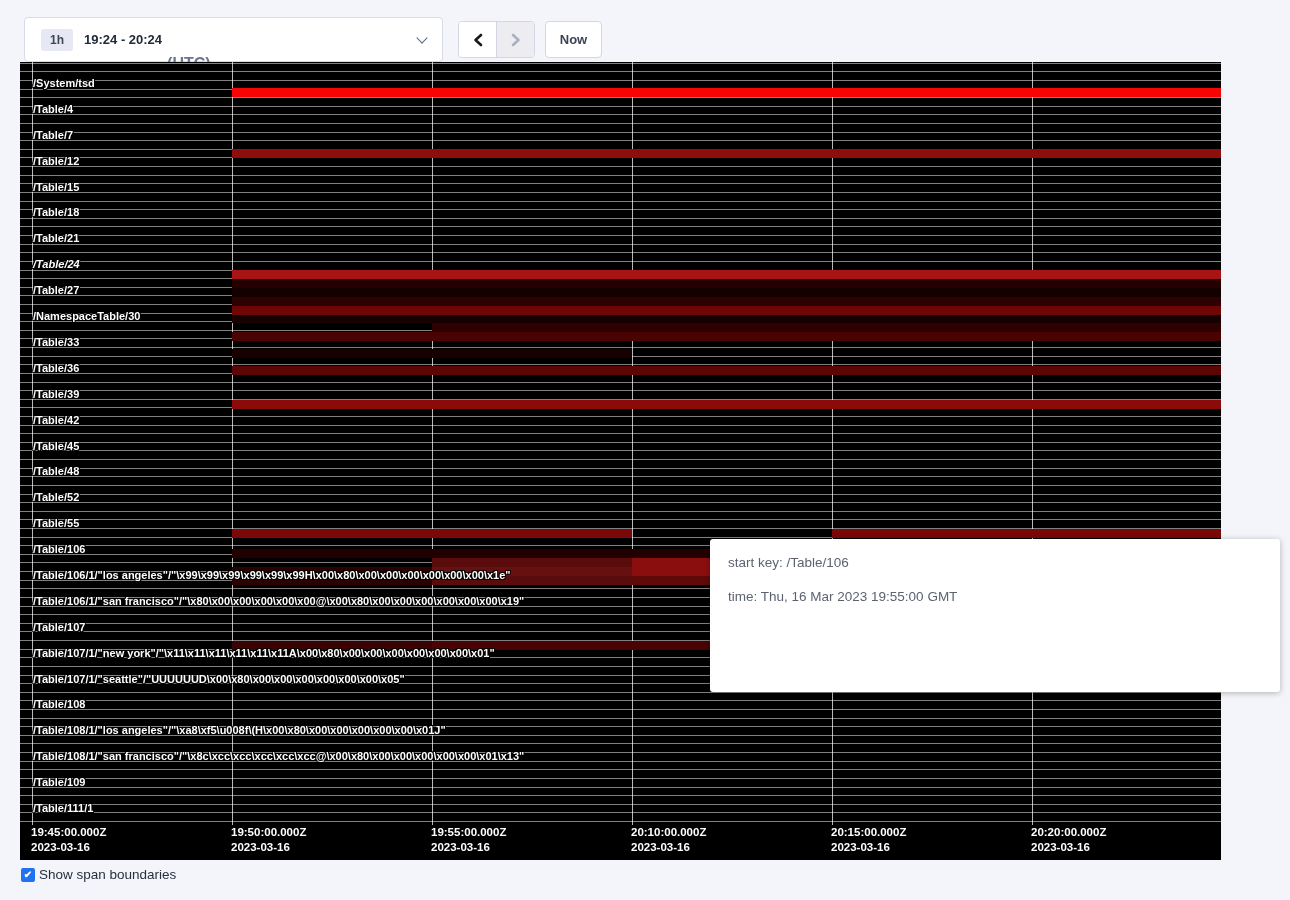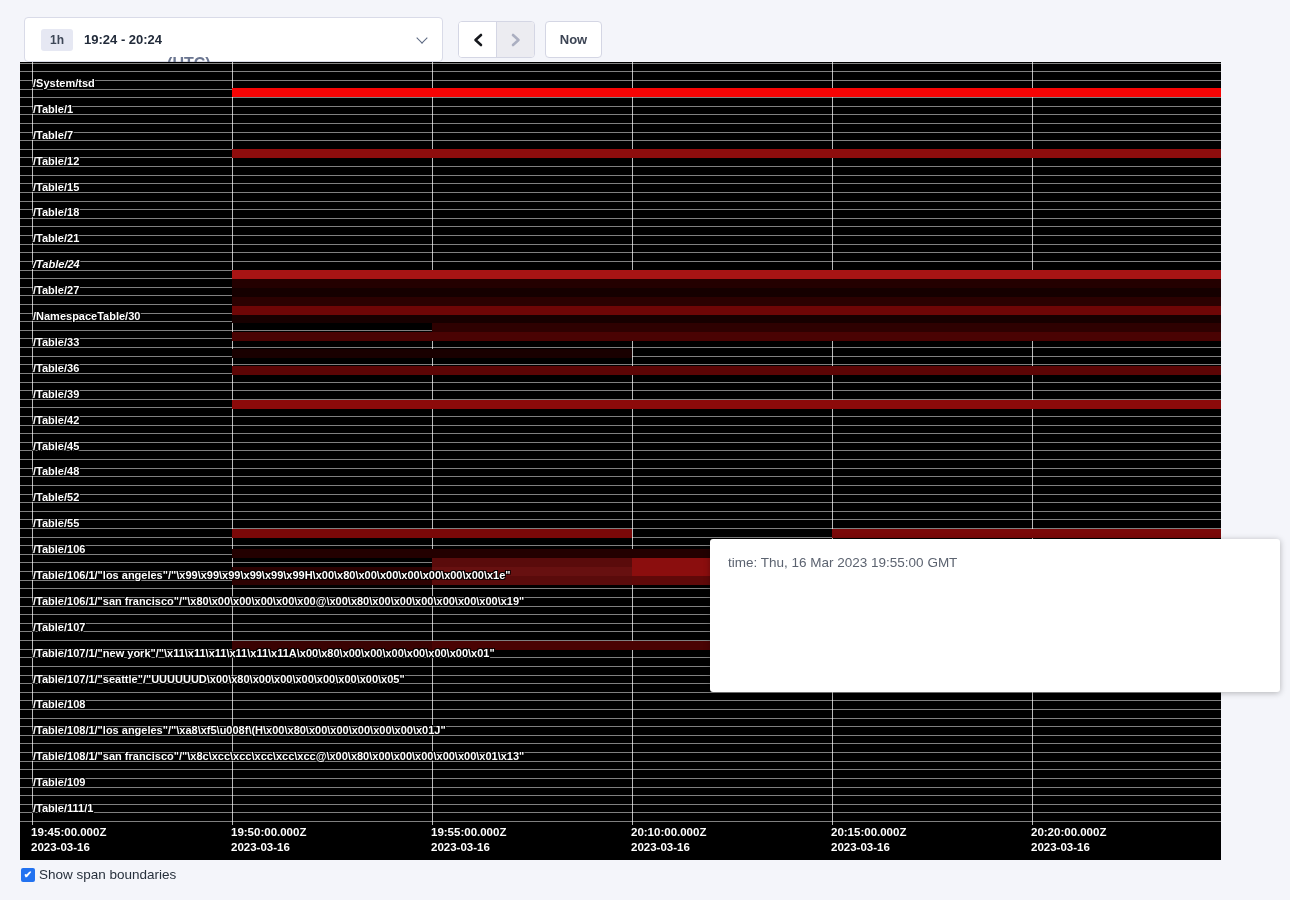--- a/index.html
+++ b/index.html
@@ -193,21 +193,21 @@
     <div class="band" style="left: 612px; top: 495.5px; width: 589px; height: 9px; background: rgb(139, 14, 14);"></div>
     <div class="band" style="left: 212px; top: 504.5px; width: 200px; height: 9px; background: rgb(44, 1, 1);"></div>
     <div class="band" style="left: 412px; top: 504.5px; width: 200px; height: 9px; background: rgb(103, 16, 16);"></div>
     <div class="band" style="left: 612px; top: 504.5px; width: 589px; height: 9px; background: rgb(139, 14, 14);"></div>
     <div class="band" style="left: 212px; top: 513.5px; width: 200px; height: 9.5px; background: rgb(44, 1, 1);"></div>
     <div class="band" style="left: 412px; top: 513.5px; width: 200px; height: 9.5px; background: rgb(90, 11, 11);"></div>
     <div class="band" style="left: 612px; top: 513.5px; width: 589px; height: 9.5px; background: rgb(96, 9, 9);"></div>
     <div class="band" style="left: 212px; top: 578.5px; width: 200px; height: 9.5px; background: rgb(58, 2, 2);"></div>
     <div class="band" style="left: 412px; top: 578.5px; width: 789px; height: 9.5px; background: rgb(74, 3, 3);"></div>
     <div class="row-label" style="left: 13px; top: 14px;">/System/tsd</div>
-    <div class="row-label" style="left: 13px; top: 39.893px;">/Table/1</div>
+    <div class="row-label" style="left: 13px; top: 39.893px;">/Table/4</div>
     <div class="row-label" style="left: 13px; top: 65.786px;">/Table/7</div>
     <div class="row-label" style="left: 13px; top: 91.679px;">/Table/12</div>
     <div class="row-label" style="left: 13px; top: 117.572px;">/Table/15</div>
     <div class="row-label" style="left: 13px; top: 143.465px;">/Table/18</div>
     <div class="row-label" style="left: 13px; top: 169.358px;">/Table/21</div>
     <div class="row-label" style="left: 13px; top: 195.251px; font-style: italic;">/Table/24</div>
     <div class="row-label" style="left: 13px; top: 221.144px;">/Table/27</div>
     <div class="row-label" style="left: 13px; top: 247.037px;">/NamespaceTable/30</div>
     <div class="row-label" style="left: 13px; top: 272.93px;">/Table/33</div>
     <div class="row-label" style="left: 13px; top: 298.823px;">/Table/36</div>
@@ -248,19 +248,20 @@
       <div>20:15:00.000Z</div>
       <div>2023-03-16</div>
     </div>
     <div class="tick-label" style="left: 1011px; top: 763px;">
       <div>20:20:00.000Z</div>
       <div>2023-03-16</div>
     </div>
   </div>
 
 <div class="kv-tooltip">
+  <div class="tip-line">start key: /Table/106</div>
   <div class="tip-line">time: Thu, 16 Mar 2023 19:55:00 GMT</div>
 </div>
 
 <div class="footer">
   <div class="checkbox">✔</div>
   <div class="checkbox-label">Show span boundaries</div>
 </div>
 
 </body></html>

